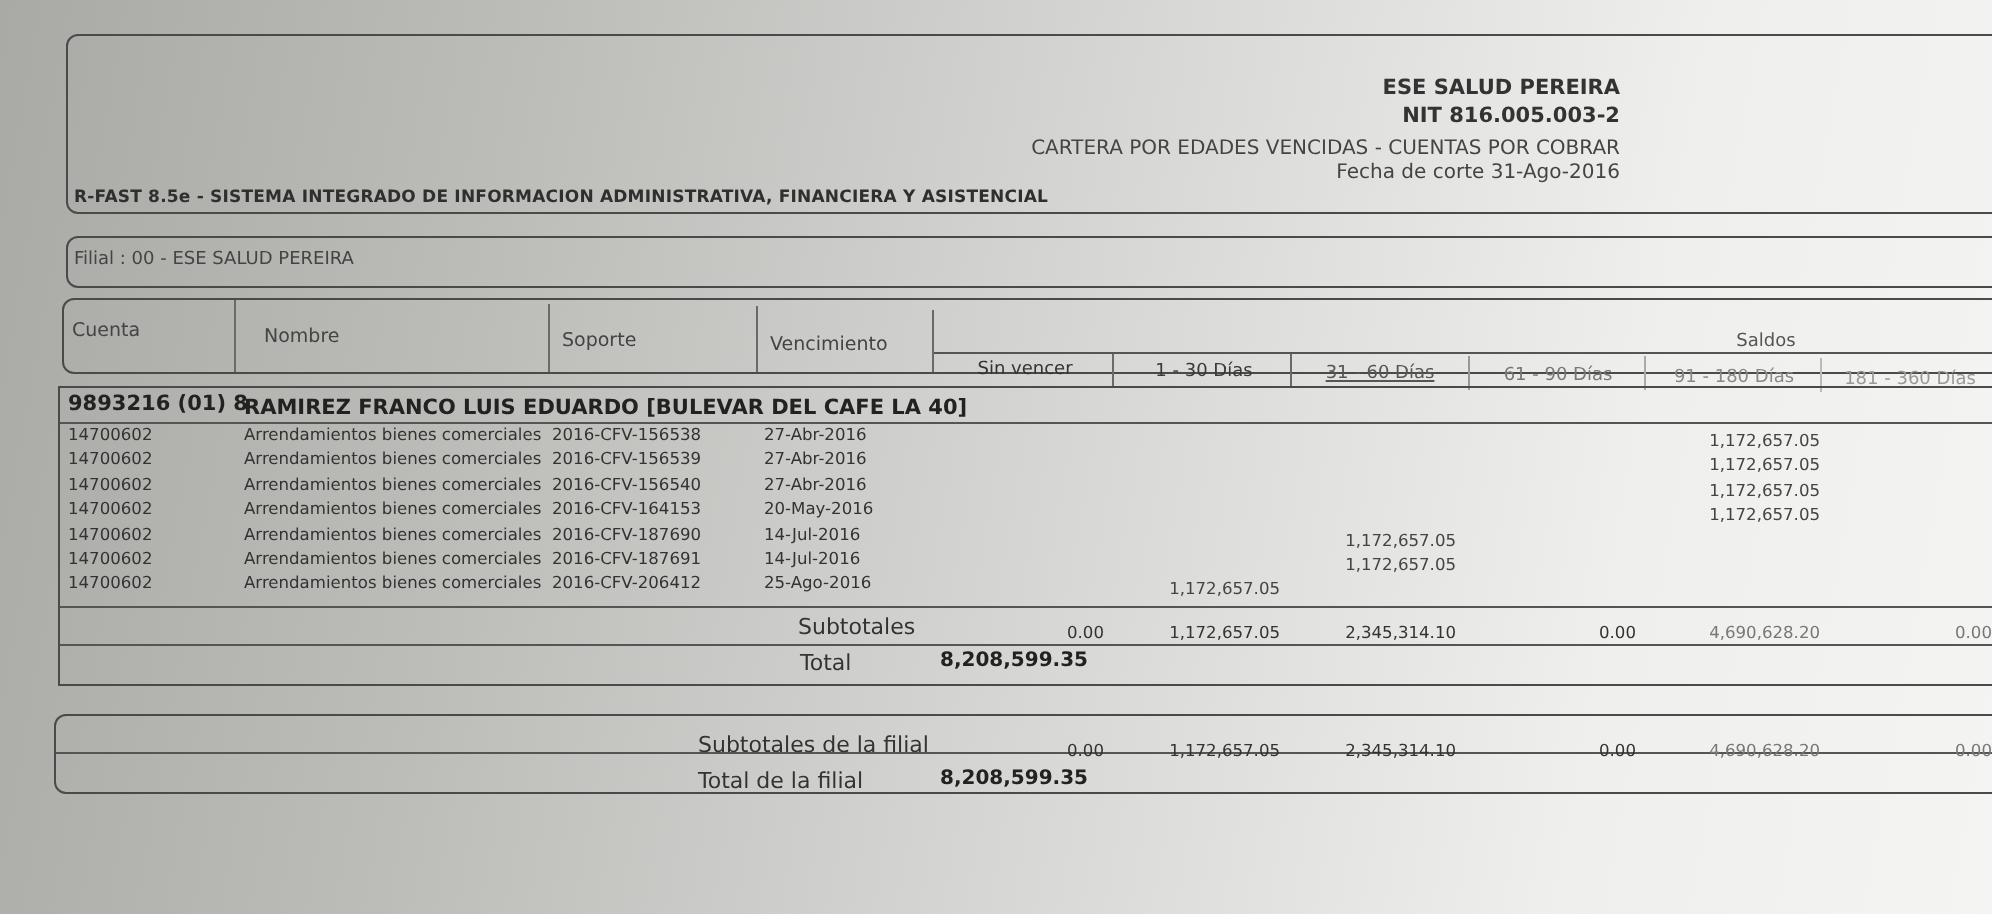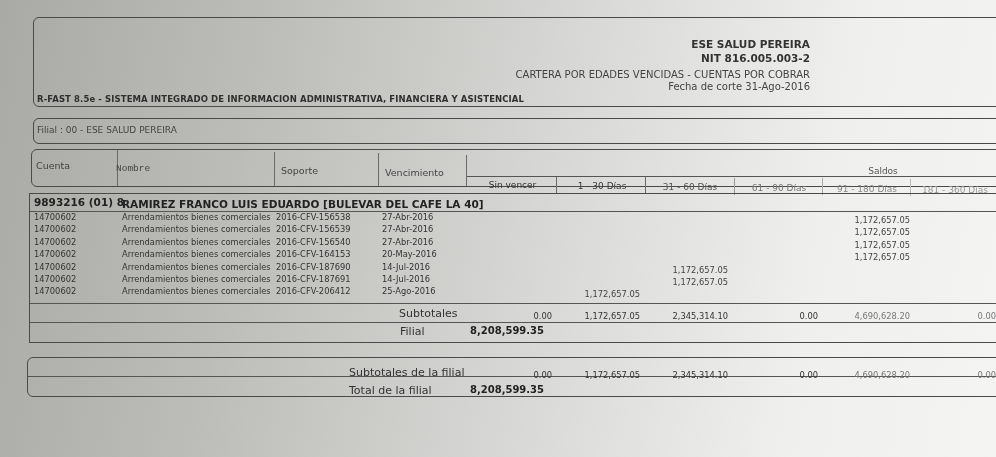--- a/index.html
+++ b/index.html
@@ -38,30 +38,30 @@
 
 <div class="box" style="left:33px; top:118px; width:990px; height:24px; border-radius:6px 0 0 6px;"></div>
 <div class="abs filial" style="left:37px; top:125px;">Filial : 00 - ESE SALUD PEREIRA</div>
 
 <div class="box" style="left:31px; top:149px; width:990px; height:36px; border-radius:6px 0 0 6px;"></div>
 <div class="cell" style="left:117px; top:150px; width:0; height:36px; border-width:0 0 0 1px;"></div>
 <div class="cell" style="left:274px; top:152px; width:0; height:34px; border-width:0 0 0 1px;"></div>
 <div class="cell" style="left:378px; top:153px; width:0; height:33px; border-width:0 0 0 1px;"></div>
 <div class="cell" style="left:466px; top:155px; width:0; height:31px; border-width:0 0 0 1px;"></div>
 <div class="abs colh" style="left:36px; top:160px;">Cuenta</div>
-<div class="abs colh" style="left:116px; top:163px;font-family:Liberation Mono, monospace;">Nombre</div>
+<div class="abs colh" style="left:132px; top:163px;">Nombre</div>
 <div class="abs colh" style="left:281px; top:165px;">Soporte</div>
 <div class="abs colh" style="left:385px; top:167px;">Vencimiento</div>
 <div class="abs saldo-h" style="left:828px; width:110px; top:166px;">Saldos</div>
 <div class="line" style="left:467px; top:176px; width:530px; border-top-width:1px;"></div>
 
 <div class="cell" style="left:467px; top:177px; width:530px; height:17px; border-width:0;"></div>
 <div class="abs saldo-h" style="left:470px; width:85px; top:180px; color:#333;">Sin vencer</div>
 <div class="abs saldo-h" style="left:558px; width:88px; top:181px; color:#3a3a3a;">1 - 30 Días</div>
-<div class="abs saldo-h" style="left:646px; width:88px; top:182px; color:#555;">31 - 60 Días</div>
+<div class="abs saldo-h" style="left:646px; width:88px; top:182px; color:#555;text-decoration:underline;">31 - 60 Días</div>
 <div class="abs saldo-h" style="left:735px; width:88px; top:183px; color:#777;">61 - 90 Días</div>
 <div class="abs saldo-h" style="left:823px; width:88px; top:184px; color:#888;">91 - 180 Días</div>
 <div class="abs saldo-h" style="left:911px; width:88px; top:185px; color:#999;">181 - 360 Días</div>
 <div class="cell" style="left:556px; top:177px; width:0; height:17px; border-width:0 0 0 1px;"></div>
 <div class="cell" style="left:645px; top:177px; width:0; height:17px; border-width:0 0 0 1px;"></div>
 <div class="cell" style="left:734px; top:178px; width:0; height:17px; border-width:0 0 0 1px; border-color:#999;"></div>
 <div class="cell" style="left:822px; top:178px; width:0; height:17px; border-width:0 0 0 1px; border-color:#aaa;"></div>
 <div class="cell" style="left:910px; top:179px; width:0; height:17px; border-width:0 0 0 1px; border-color:#bbb;"></div>
 
 <div class="box" style="left:29px; top:193px; width:990px; height:148px; border-radius:0;"></div>
@@ -118,21 +118,21 @@
 <div class="lbl" style="left:399px; top:307px;">Subtotales</div>
 <div id="client-sub">
     <div class="num" style="right: 444px; top: 311px; color: rgb(51, 51, 51);">0.00</div>
     <div class="num" style="right: 356px; top: 311px; color: rgb(51, 51, 51);">1,172,657.05</div>
     <div class="num" style="right: 268px; top: 311px; color: rgb(51, 51, 51);">2,345,314.10</div>
     <div class="num" style="right: 178px; top: 311px; color: rgb(51, 51, 51);">0.00</div>
     <div class="num" style="right: 86px; top: 311px; color: rgb(119, 119, 119);">4,690,628.20</div>
     <div class="num" style="right: 0px; top: 311px; color: rgb(119, 119, 119);">0.00</div>
   </div>
 <div class="line" style="left:30px; top:322px; width:966px;"></div>
-<div class="lbl" style="left:400px; top:325px;">Filial</div>
+<div class="lbl" style="left:400px; top:325px;">Total</div>
 <div class="tot" style="left:470px; top:325px;">8,208,599.35</div>
 
 <div class="box" style="left:27px; top:357px; width:990px; height:38px; border-radius:6px 0 0 6px;"></div>
 <div class="line" style="left:28px; top:376px; width:968px;"></div>
 <div class="lbl" style="left:349px; top:366px;">Subtotales de la filial</div>
 <div id="filial-sub">
     <div class="num" style="right: 444px; top: 370px; color: rgb(51, 51, 51);">0.00</div>
     <div class="num" style="right: 356px; top: 370px; color: rgb(51, 51, 51);">1,172,657.05</div>
     <div class="num" style="right: 268px; top: 370px; color: rgb(51, 51, 51);">2,345,314.10</div>
     <div class="num" style="right: 178px; top: 370px; color: rgb(51, 51, 51);">0.00</div>

